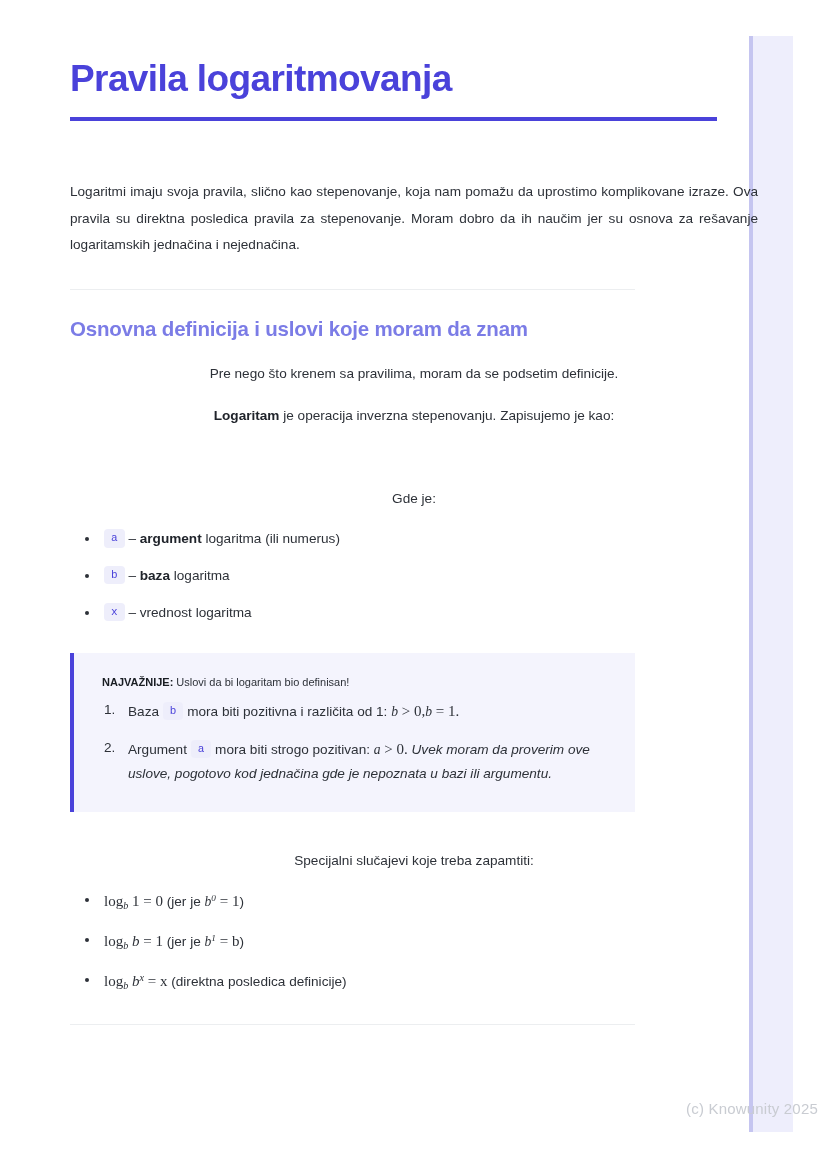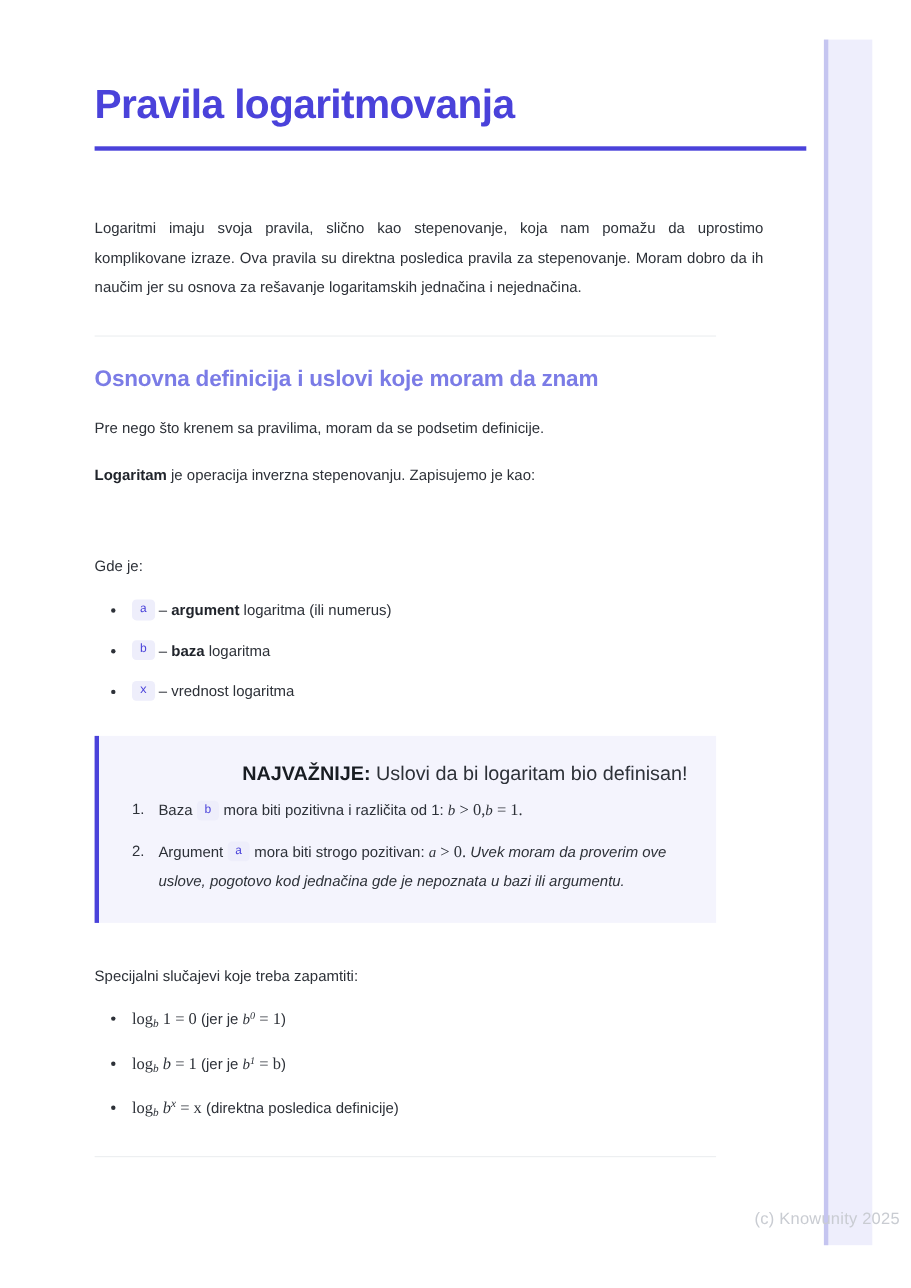--- a/index.html
+++ b/index.html
@@ -29,23 +29,23 @@
 
   
   #page {
     position: absolute;
     left: 0;
     top: 0;
     width: 828px;
     padding: 0;
   }
   .content {
-    margin: 16px;
+    margin: 0;
     padding: 58px 70px 0 70px;
-    width: 748px;
+    width: 828px;
     box-sizing: border-box;
   }
 
   
   #doc-title {
     font-size: 37px;
     font-weight: bold;
     color: #4a42da;
     letter-spacing: -0.6px;
     margin: 0;
@@ -71,20 +71,21 @@
   .h2.big {
     font-size: 20.5px;
   }
 
   
   .para {
     font-size: 13.6px;
     color: #2d3138;
     line-height: 1.95;
     margin: 0;
+    text-align: center;
   }
   .para.justify {
     text-align: justify;
   }
   .para b { font-weight: bold; color: #20242b; }
 
   
   .divider {
     width: 565px;
     height: 1px;
@@ -166,25 +167,24 @@
 
   
   #callout {
     background: #f4f4fd;
     border-left: 4px solid #4a42da;
     width: 565px;
     box-sizing: border-box;
     padding: 21px 26px 26px 28px;
   }
   #callout-title {
-    font-size: 18px;
+    font-size: 11px;
     color: #2d3138;
     line-height: 1.5;
     margin: 0 0 7px 0;
-    text-align: right;
   }
   #callout-title b { font-weight: bold; color: #181c22; }
   ol.numlist {
     list-style: none;
     margin: 0;
     padding: 0;
     counter-reset: nl;
   }
   ol.numlist > li {
     counter-increment: nl;

